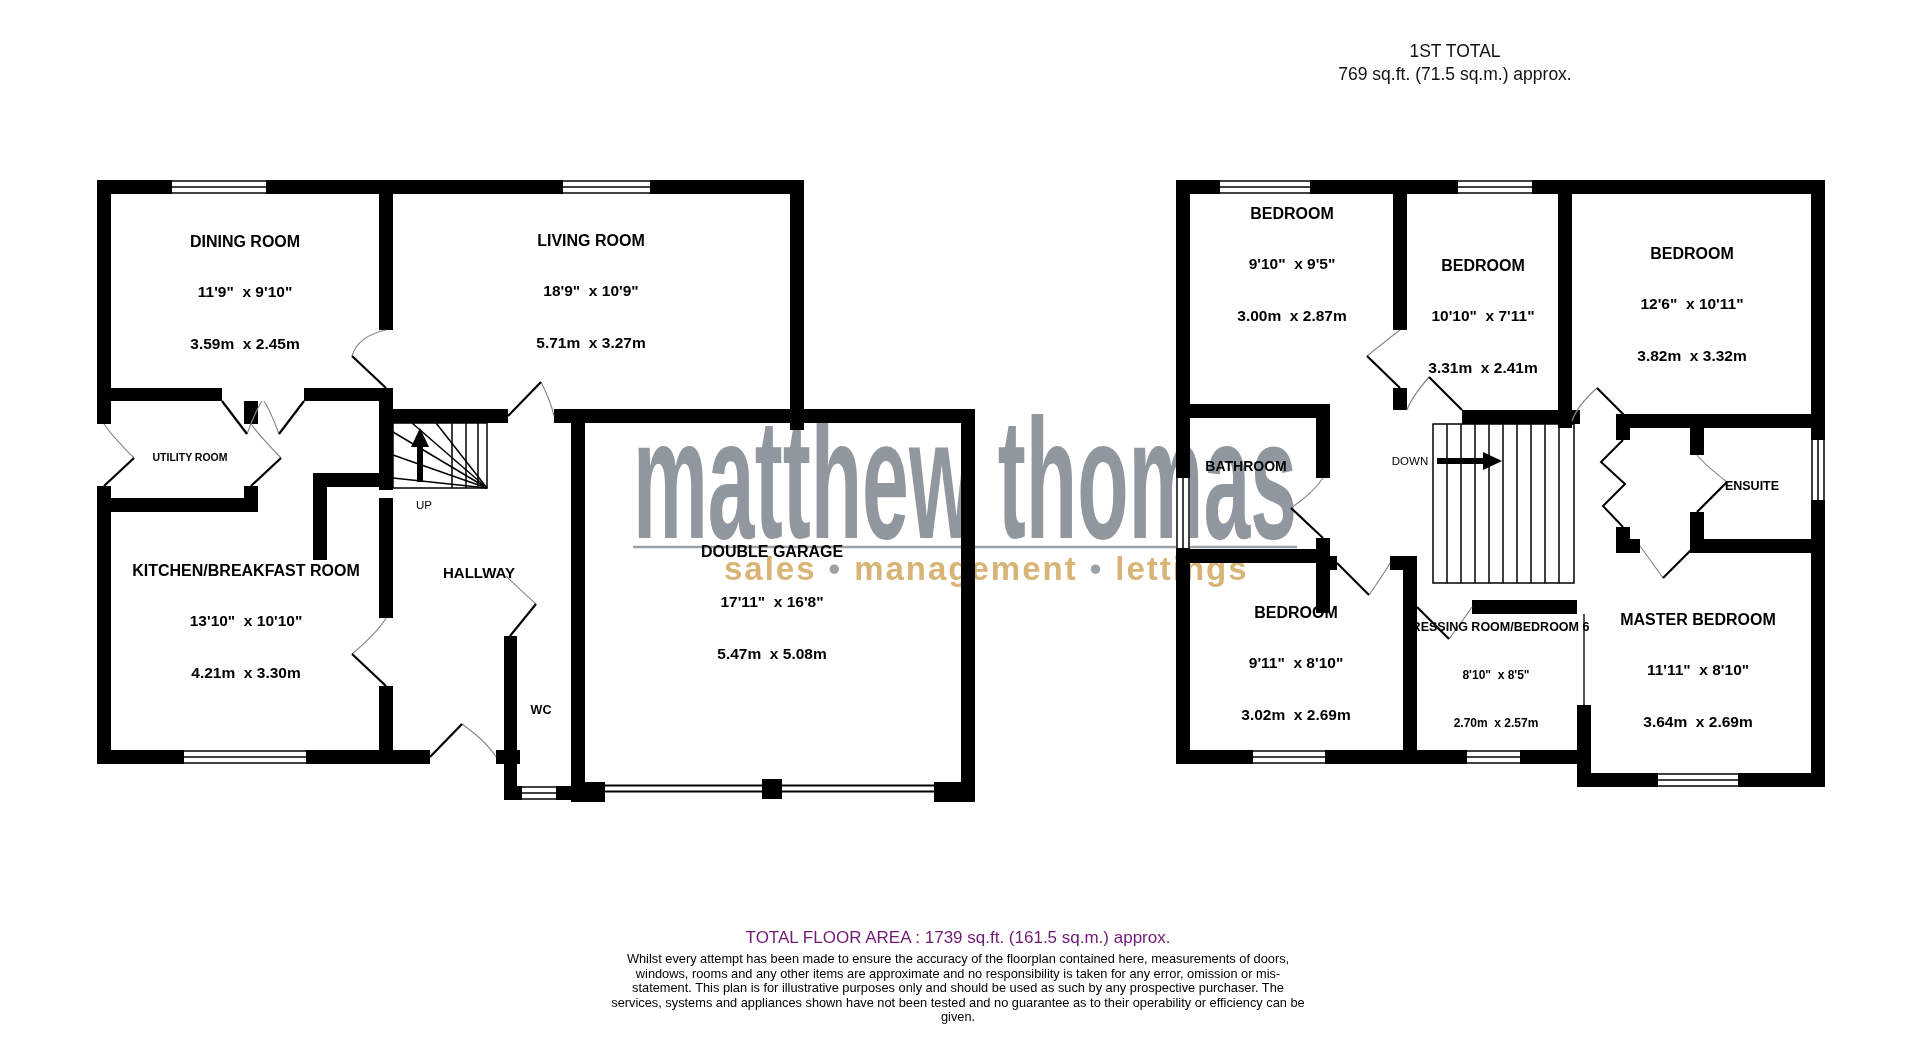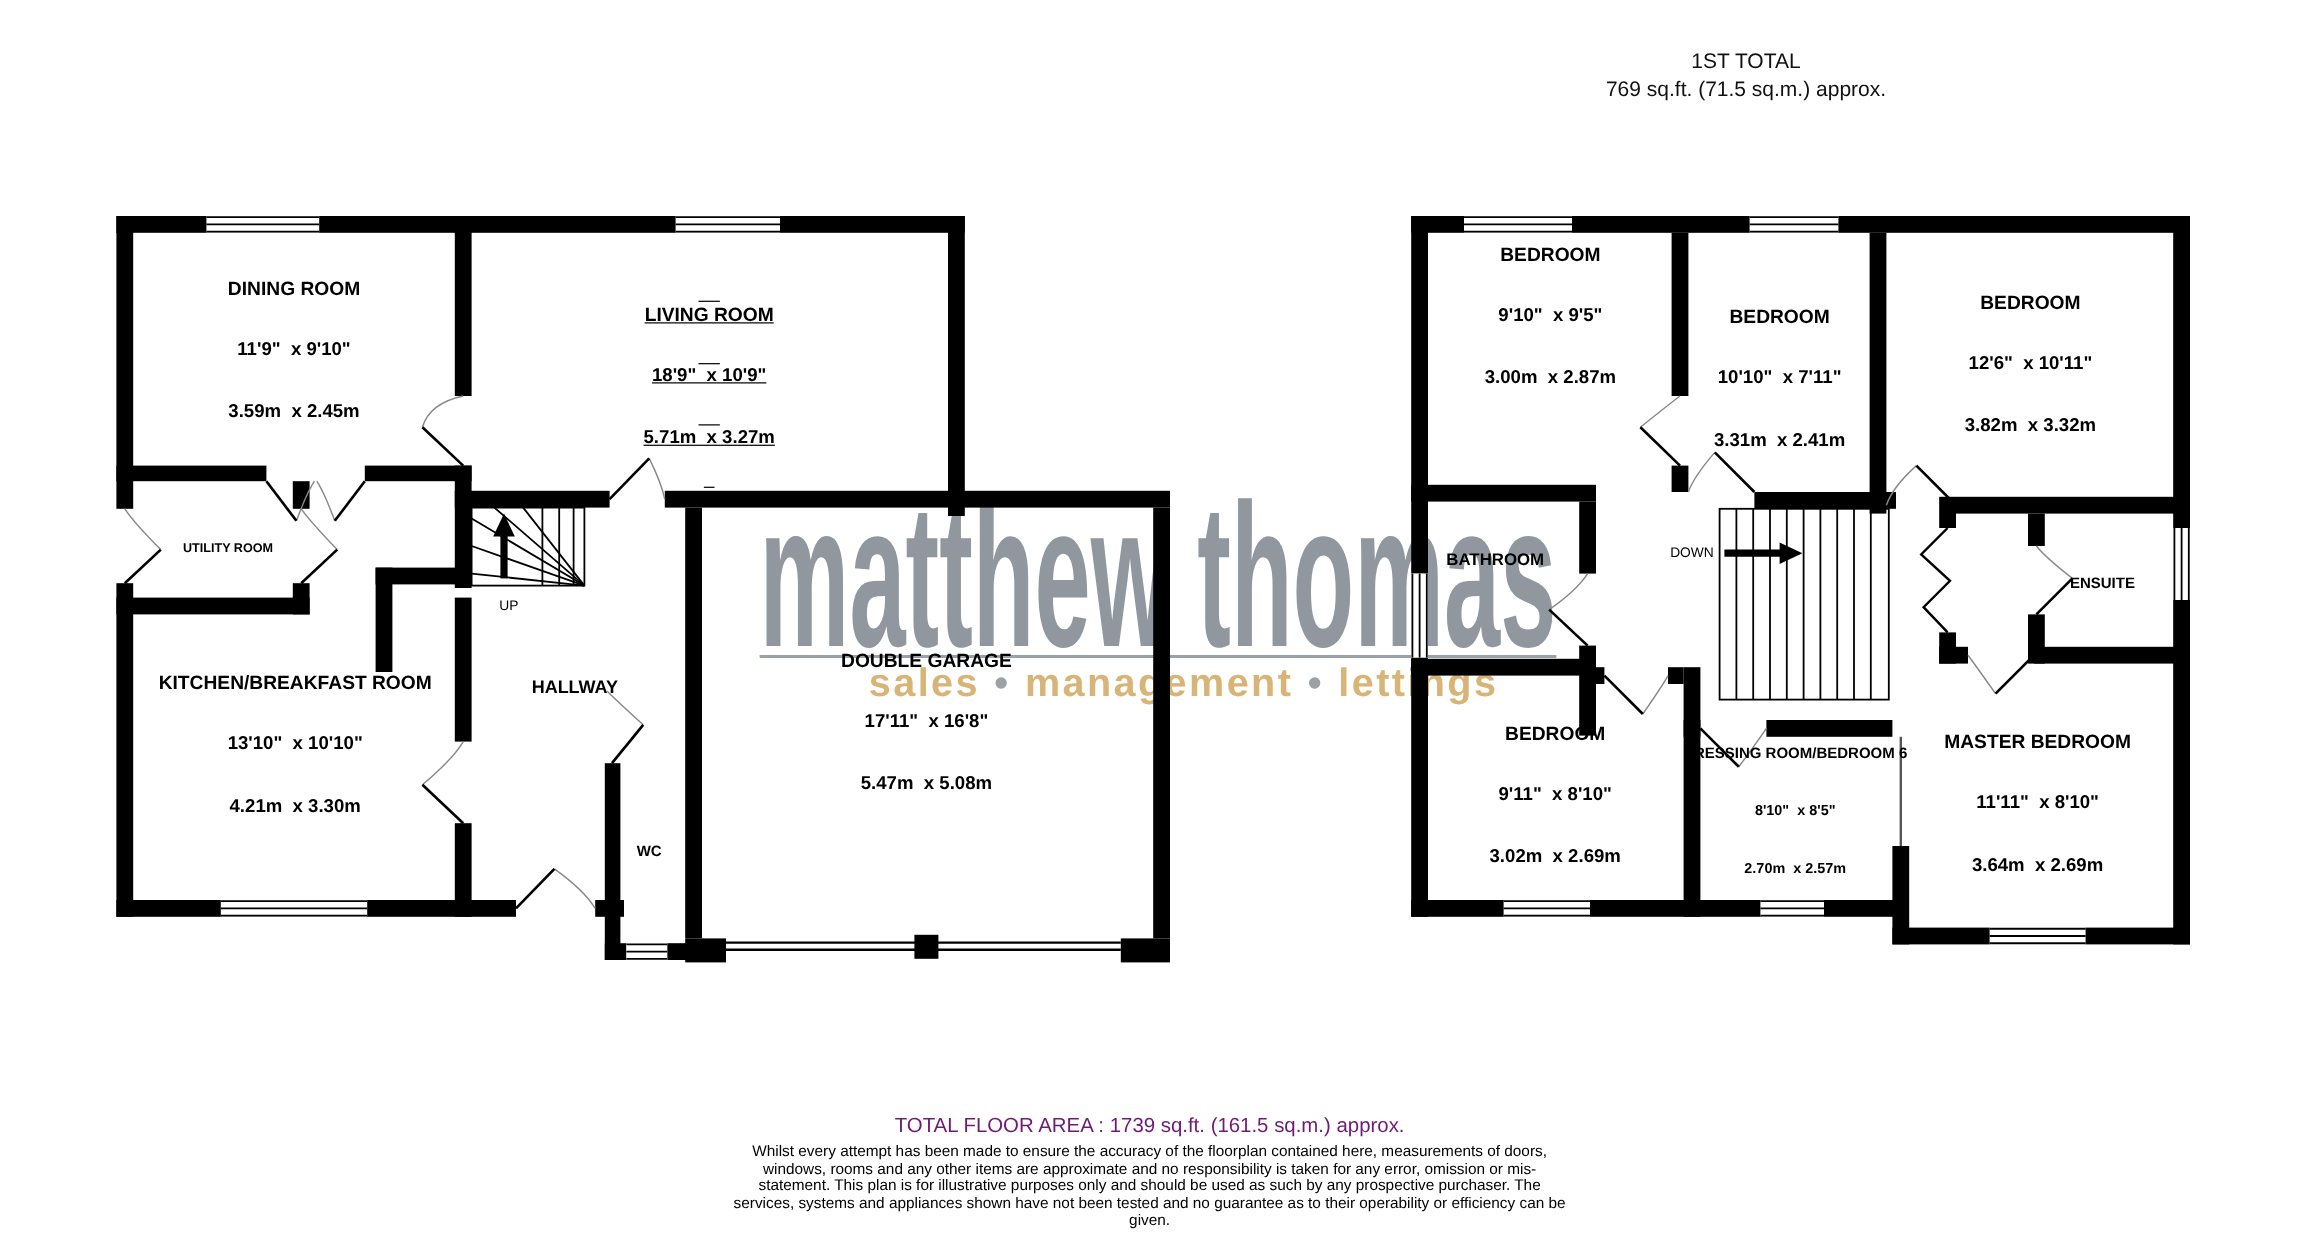--- a/index.html
+++ b/index.html
@@ -260,21 +260,21 @@
   <div class="title" style="left:1455px;top:40px;">
     <div>1ST TOTAL</div>
     <div>769 sq.ft. (71.5 sq.m.) approx.</div>
   </div>
 
   <div class="lbl" style="left:245px;top:292px;">
     <div class="nm">DINING ROOM</div>
     <div class="dm">11'9"  x 9'10"</div>
     <div class="dm">3.59m  x 2.45m</div>
   </div>
-  <div class="lbl" style="left:591px;top:314px;text-decoration:underline;">
+  <div class="lbl" style="left:591px;top:291px;">
     <div class="nm">LIVING ROOM</div>
     <div class="dm">18'9"  x 10'9"</div>
     <div class="dm">5.71m  x 3.27m</div>
   </div>
   <div class="lbl" style="left:190px;top:457px;">
     <div class="tiny">UTILITY ROOM</div>
   </div>
   <div class="lbl" style="left:246px;top:621px;">
     <div class="nm">KITCHEN/BREAKFAST ROOM</div>
     <div class="dm">13'10"  x 10'10"</div>

